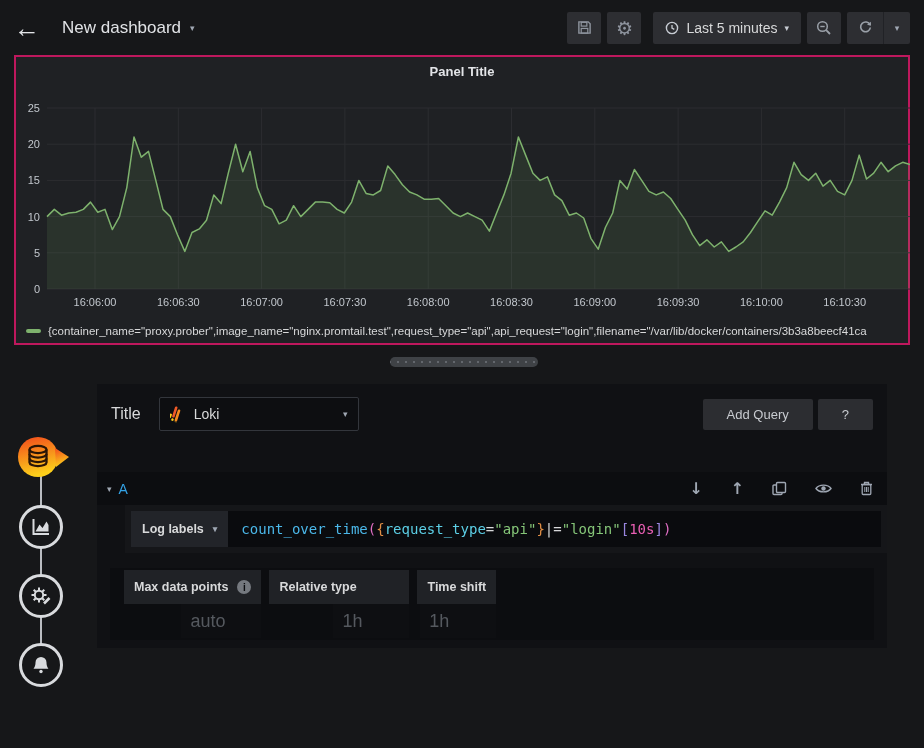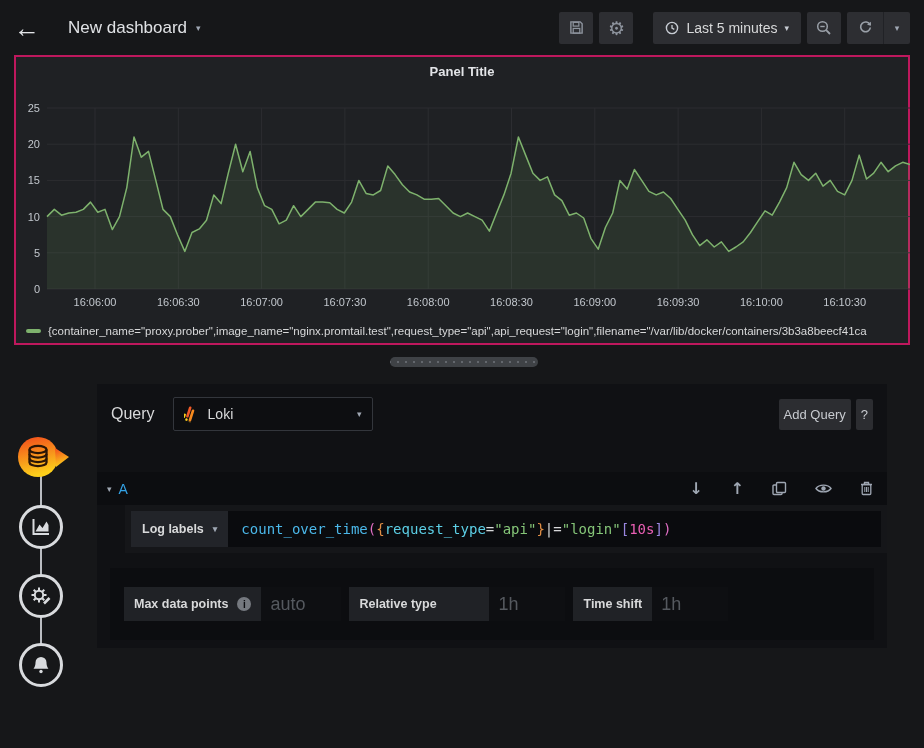--- a/index.html
+++ b/index.html
@@ -3,34 +3,34 @@
 <meta charset="utf-8">
 <style>
   * { margin:0; padding:0; box-sizing:border-box; }
   html,body { width:924px; height:748px; background:#161719; overflow:hidden;
               font-family:"Liberation Sans", sans-serif; color:#d8d9da; }
 
   
   .topbar { position:absolute; left:0; top:0; width:924px; height:55px;
             display:flex; align-items:center; padding:0 14px; background:#161719; }
   .back-arrow { font-size:26px; color:#e3e5e8; line-height:1; cursor:pointer; }
-  .dash-title { margin-left:28px; font-size:17px; color:#e0e2e5; display:flex; align-items:center; gap:9px; cursor:pointer; }
+  .dash-title { margin-left:22px; font-size:17px; color:#e0e2e5; display:flex; align-items:center; gap:9px; cursor:pointer; }
   .caret { font-size:9px; color:#9fa7b3; }
   .topbar-spacer { flex:1; }
   .tb-btn { height:32px; min-width:34px; background:#2d2e32; border:none; border-radius:2px;
             display:flex; align-items:center; justify-content:center; color:#9aa0a8;
             cursor:pointer; padding:0 8px; }
   .tb-group { display:flex; gap:6px; align-items:center; }
   .gear-glyph { font-size:19px; color:#8e949e; font-family:"DejaVu Sans", sans-serif; }
   .time-btn { display:flex; align-items:center; gap:7px; padding:0 12px; color:#d8d9da; font-size:14px; }
   .time-btn .caret { color:#c7ccd3; }
   .refresh-group { display:flex; align-items:stretch; background:#2d2e32; border-radius:2px; overflow:hidden; height:32px; }
   .refresh-seg { display:flex; align-items:center; justify-content:center; width:36px; cursor:pointer; }
   .refresh-seg + .refresh-seg { border-left:1px solid #212226; width:27px; }
-  .ml22 { margin-left:20px; }
+  .ml22 { margin-left:12px; }
 
   
   .panel { position:absolute; left:14px; top:55px; width:896px; height:290px;
            background:#1f2124; border:2px solid #be185d; }
   .panel-title { text-align:center; padding-top:7px; font-size:13px; font-weight:bold; color:#e3e5e8; cursor:pointer; }
   #chart-svg { position:absolute; left:0; top:36px; }
   .gridline { stroke:#2c2d31; stroke-width:1; }
   .tick-text { fill:#c2c7cd; font-size:11px; font-family:"Liberation Sans", sans-serif; }
   .legend { position:absolute; left:10px; bottom:6px; right:6px; display:flex; align-items:center; gap:7px;
             overflow:hidden; white-space:nowrap; }
@@ -50,39 +50,39 @@
   .tab-active { position:absolute; left:14px; top:433px; cursor:pointer; }
 
   
   .qsection { position:absolute; left:97px; top:384px; width:790px; height:264px; background:#101114; }
   .qheader { display:flex; align-items:center; padding:13px 14px 0 14px; gap:18px; }
   .qtitle { font-size:16px; font-weight:500; color:#d8d9da; }
   .ds-picker { width:200px; height:34px; background:#0d0e11; border:1px solid #33363c; border-radius:2px;
                display:flex; align-items:center; gap:9px; padding:0 10px; cursor:pointer; }
   .ds-name { font-size:14px; color:#d8d9da; flex:1; }
   .q-btn { height:31px; background:#2c2d31; border:none; border-radius:2px; color:#c8cbd0;
-           font-size:13px; font-weight:500; padding:0 5px; cursor:pointer; font-family:"Liberation Sans", sans-serif; }
+           font-size:13px; font-weight:500; padding:0 24px; cursor:pointer; font-family:"Liberation Sans", sans-serif; }
   .qh-spacer { flex:1; }
   .qh-buttons { display:flex; gap:5px; }
 
   .qrow-a { margin-top:41px; height:33px; background:#0c0d10; display:flex; align-items:center; padding:0 14px 0 10px; }
   .ref-id { color:#33a2e5; font-size:14px; margin-left:7px; cursor:pointer; }
   .rowa-icons { margin-left:auto; display:flex; align-items:center; gap:28px; color:#9fa7b3; }
   .rowa-icons .uarr { font-size:16px; font-weight:bold; cursor:pointer; font-family:"DejaVu Sans", sans-serif; }
   .icon-btn { cursor:pointer; display:flex; align-items:center; }
 
   .editor-row { margin-left:28px; background:#151619; padding:6px; display:flex; align-items:stretch; }
   .loglabels-btn { background:#222429; height:36px; display:flex; align-items:center; gap:9px;
                    padding:12px 11px; font-size:12.5px; font-weight:bold; color:#d8d9da; cursor:pointer; }
   .query-field { flex:1; background:#0a0b0e; height:36px; line-height:36px; padding:0 13px;
                  font-family:"DejaVu Sans Mono", monospace; font-size:14px; white-space:nowrap; overflow:hidden;
                  cursor:text; }
 
   .options-box { margin:15px 13px 0 13px; background:#0c0d10; height:72px; display:flex; align-items:center; padding:0 14px; }
-  .gf-form { display:flex; align-items:flex-start; margin-right:8px; }
+  .gf-form { display:flex; align-items:flex-end; margin-right:8px;flex-direction:column; }
   .gf-label { background:#202226; display:flex; align-items:center; gap:9px; padding:0 10px;
               font-size:12.5px; font-weight:bold; color:#d8d9da; height:34px; }
   .gf-input { background:#0e0f12; border:none; height:34px; color:#d8d9da; font-size:18px; padding:0 9px;
               font-family:"Liberation Sans", sans-serif; }
   .gf-input::placeholder { color:#55595f; }
   .info-icon { width:14px; height:14px; border-radius:50%; background:#75797f; color:#0c0d10;
                font-size:10px; font-weight:bold; display:flex; align-items:center; justify-content:center;
                font-style:normal; cursor:pointer; }
 </style>
 </head>
@@ -224,21 +224,21 @@
 <div class="tab-circle" style="left:19px; top:643px;">
   <svg width="22" height="22" viewBox="0 0 22 22">
     <path d="M11 3 a5.5 5.5 0 0 1 5.5 5.5 c0 4 1.5 5.5 2 6.2 H3.5 c0.5 -0.7 2 -2.2 2 -6.2 A5.5 5.5 0 0 1 11 3 Z" fill="#d9dbde"></path>
     <circle cx="11" cy="17.5" r="1.7" fill="#d9dbde"></circle>
   </svg>
 </div>
 
 <div class="qsection">
 
   <div class="qheader">
-    <span class="qtitle">Query</span>
+    <span class="qtitle">Title</span>
     <div class="ds-picker">
       <svg width="15" height="17" viewBox="0 0 15 17">
         <g transform="rotate(18 7 8)">
           <rect x="3" y="1" width="2.6" height="11.5" rx="1.2" fill="#f05a28"></rect>
           <rect x="6.6" y="3" width="2.6" height="12.5" rx="1.2" fill="#f6891e"></rect>
           <rect x="3.2" y="13.4" width="2.4" height="2.6" rx="1" fill="#fccf1b"></rect>
           <rect x="6.8" y="16" width="2.4" height="0.1" fill="#fccf1b"></rect>
           <rect x="0.2" y="9.5" width="2.2" height="4.5" rx="1" fill="#fccf1b"></rect>
         </g>
       </svg>

